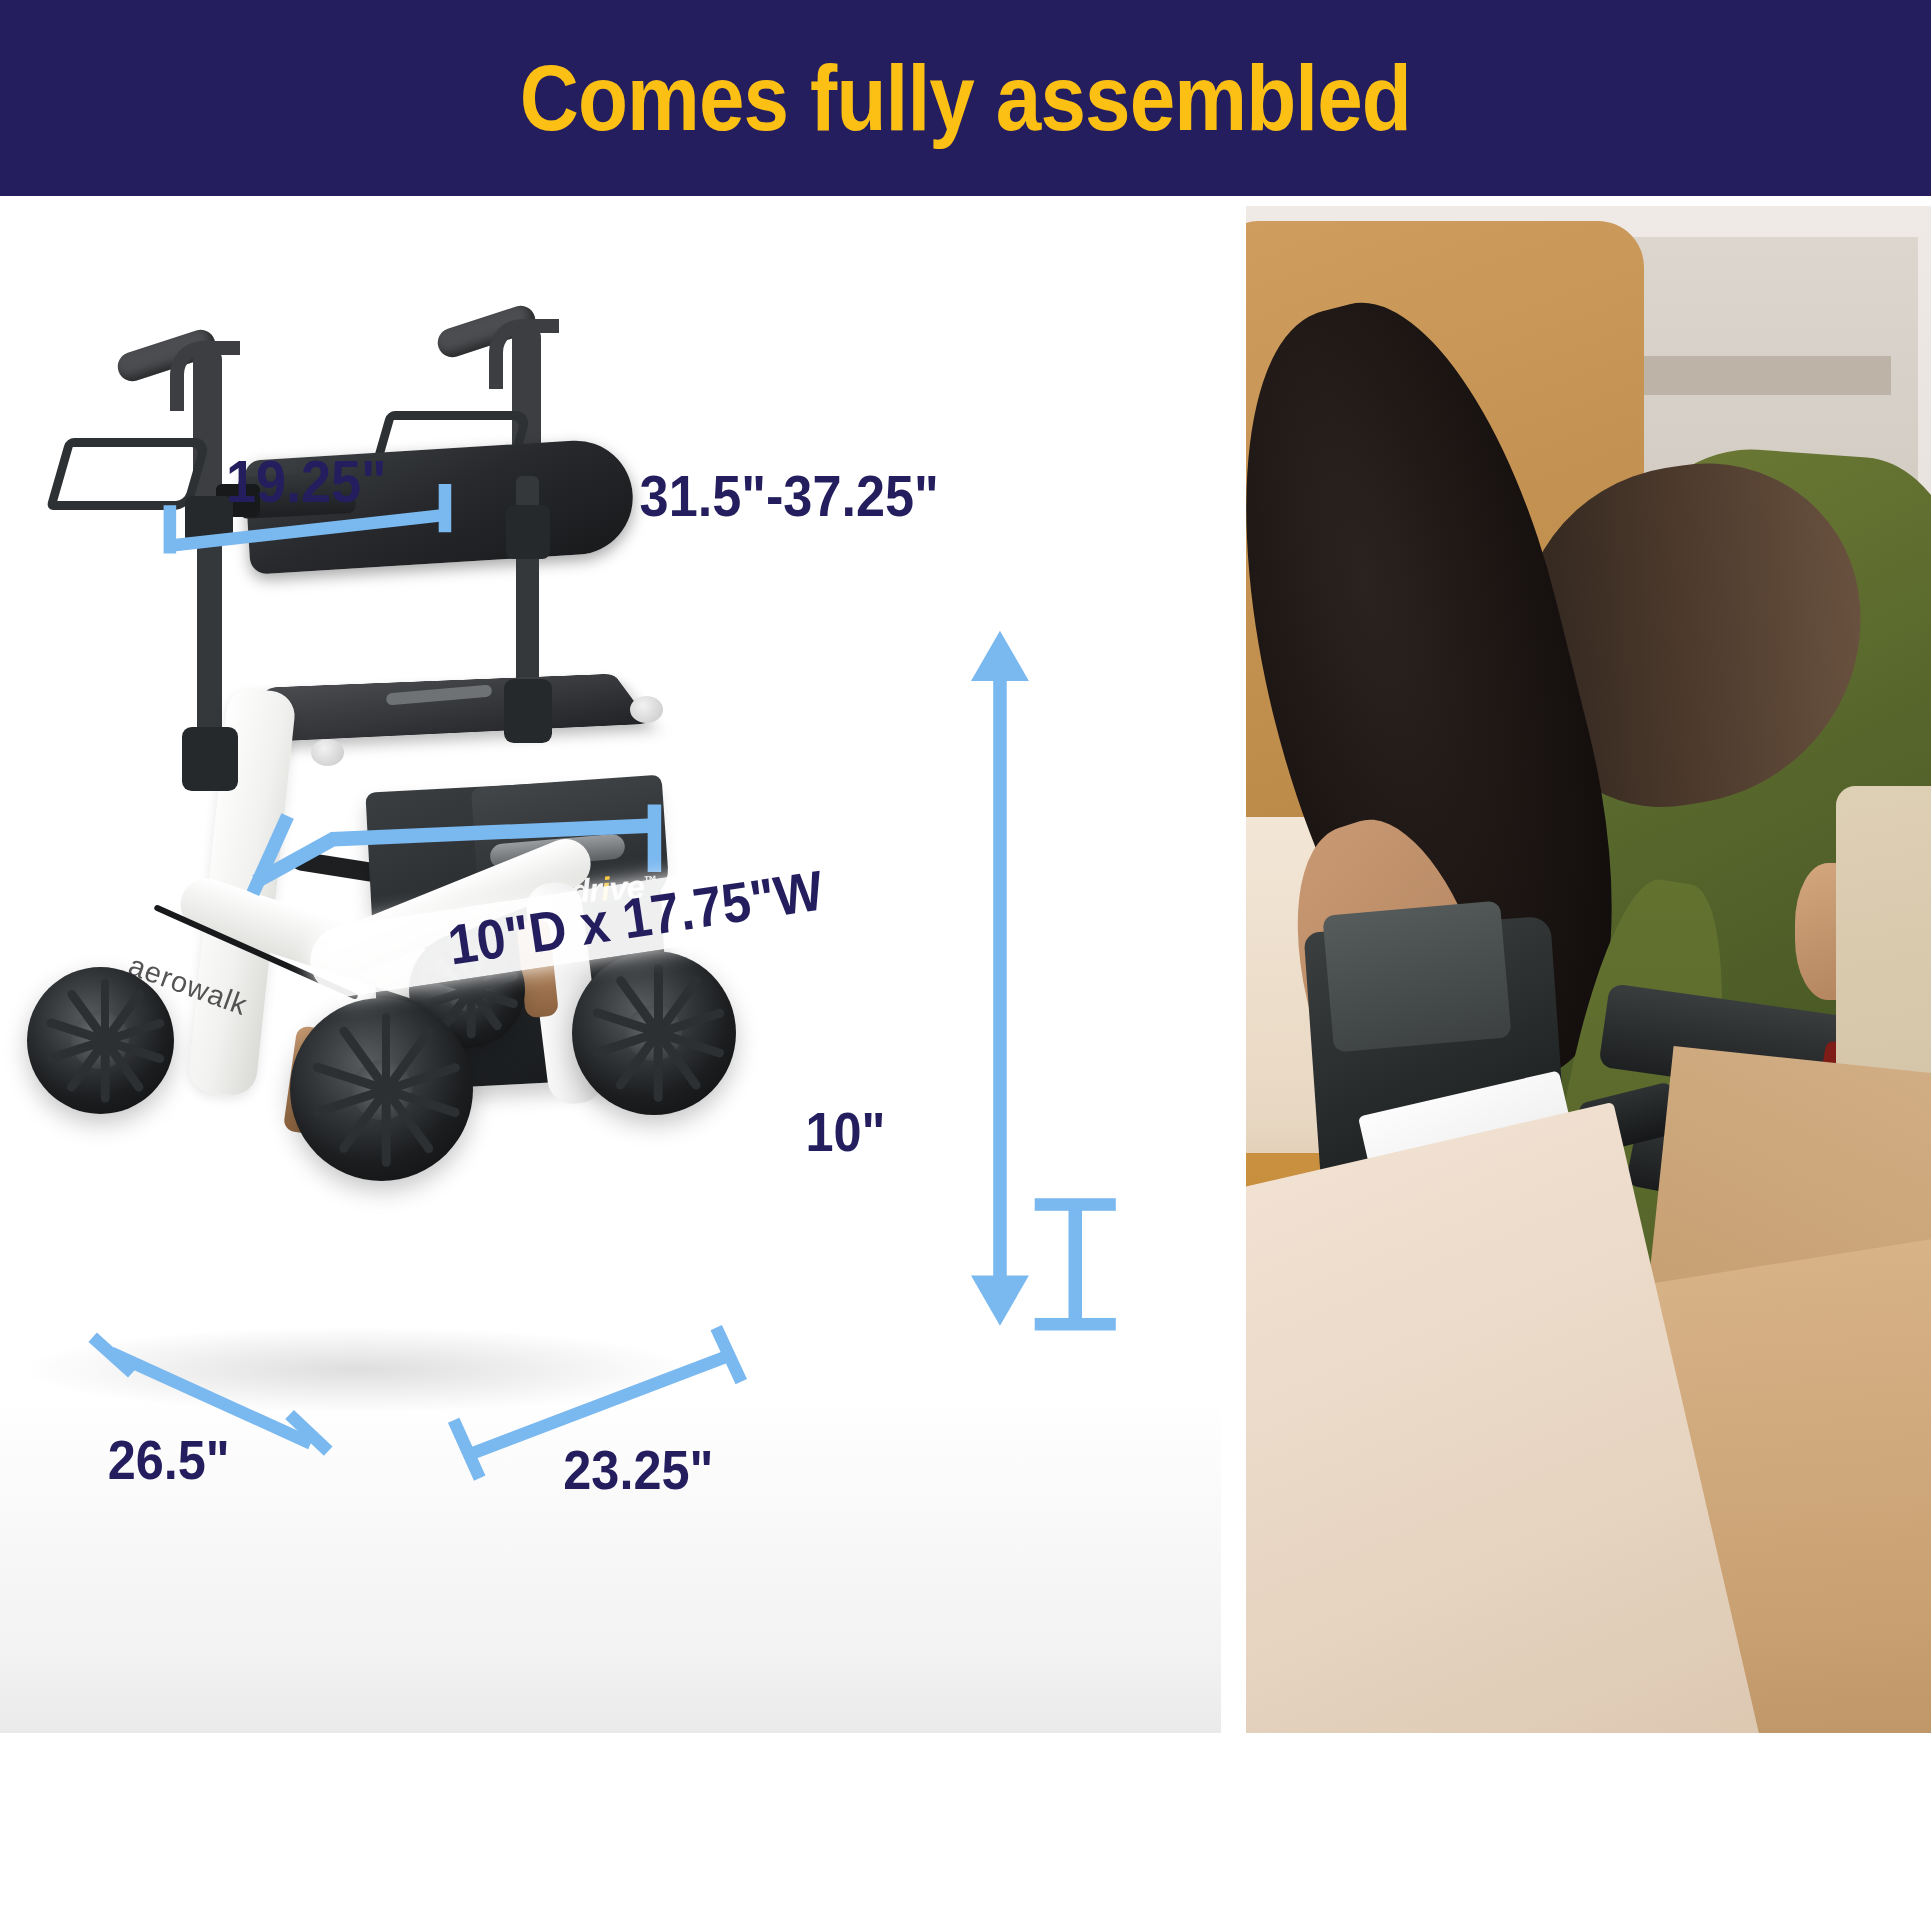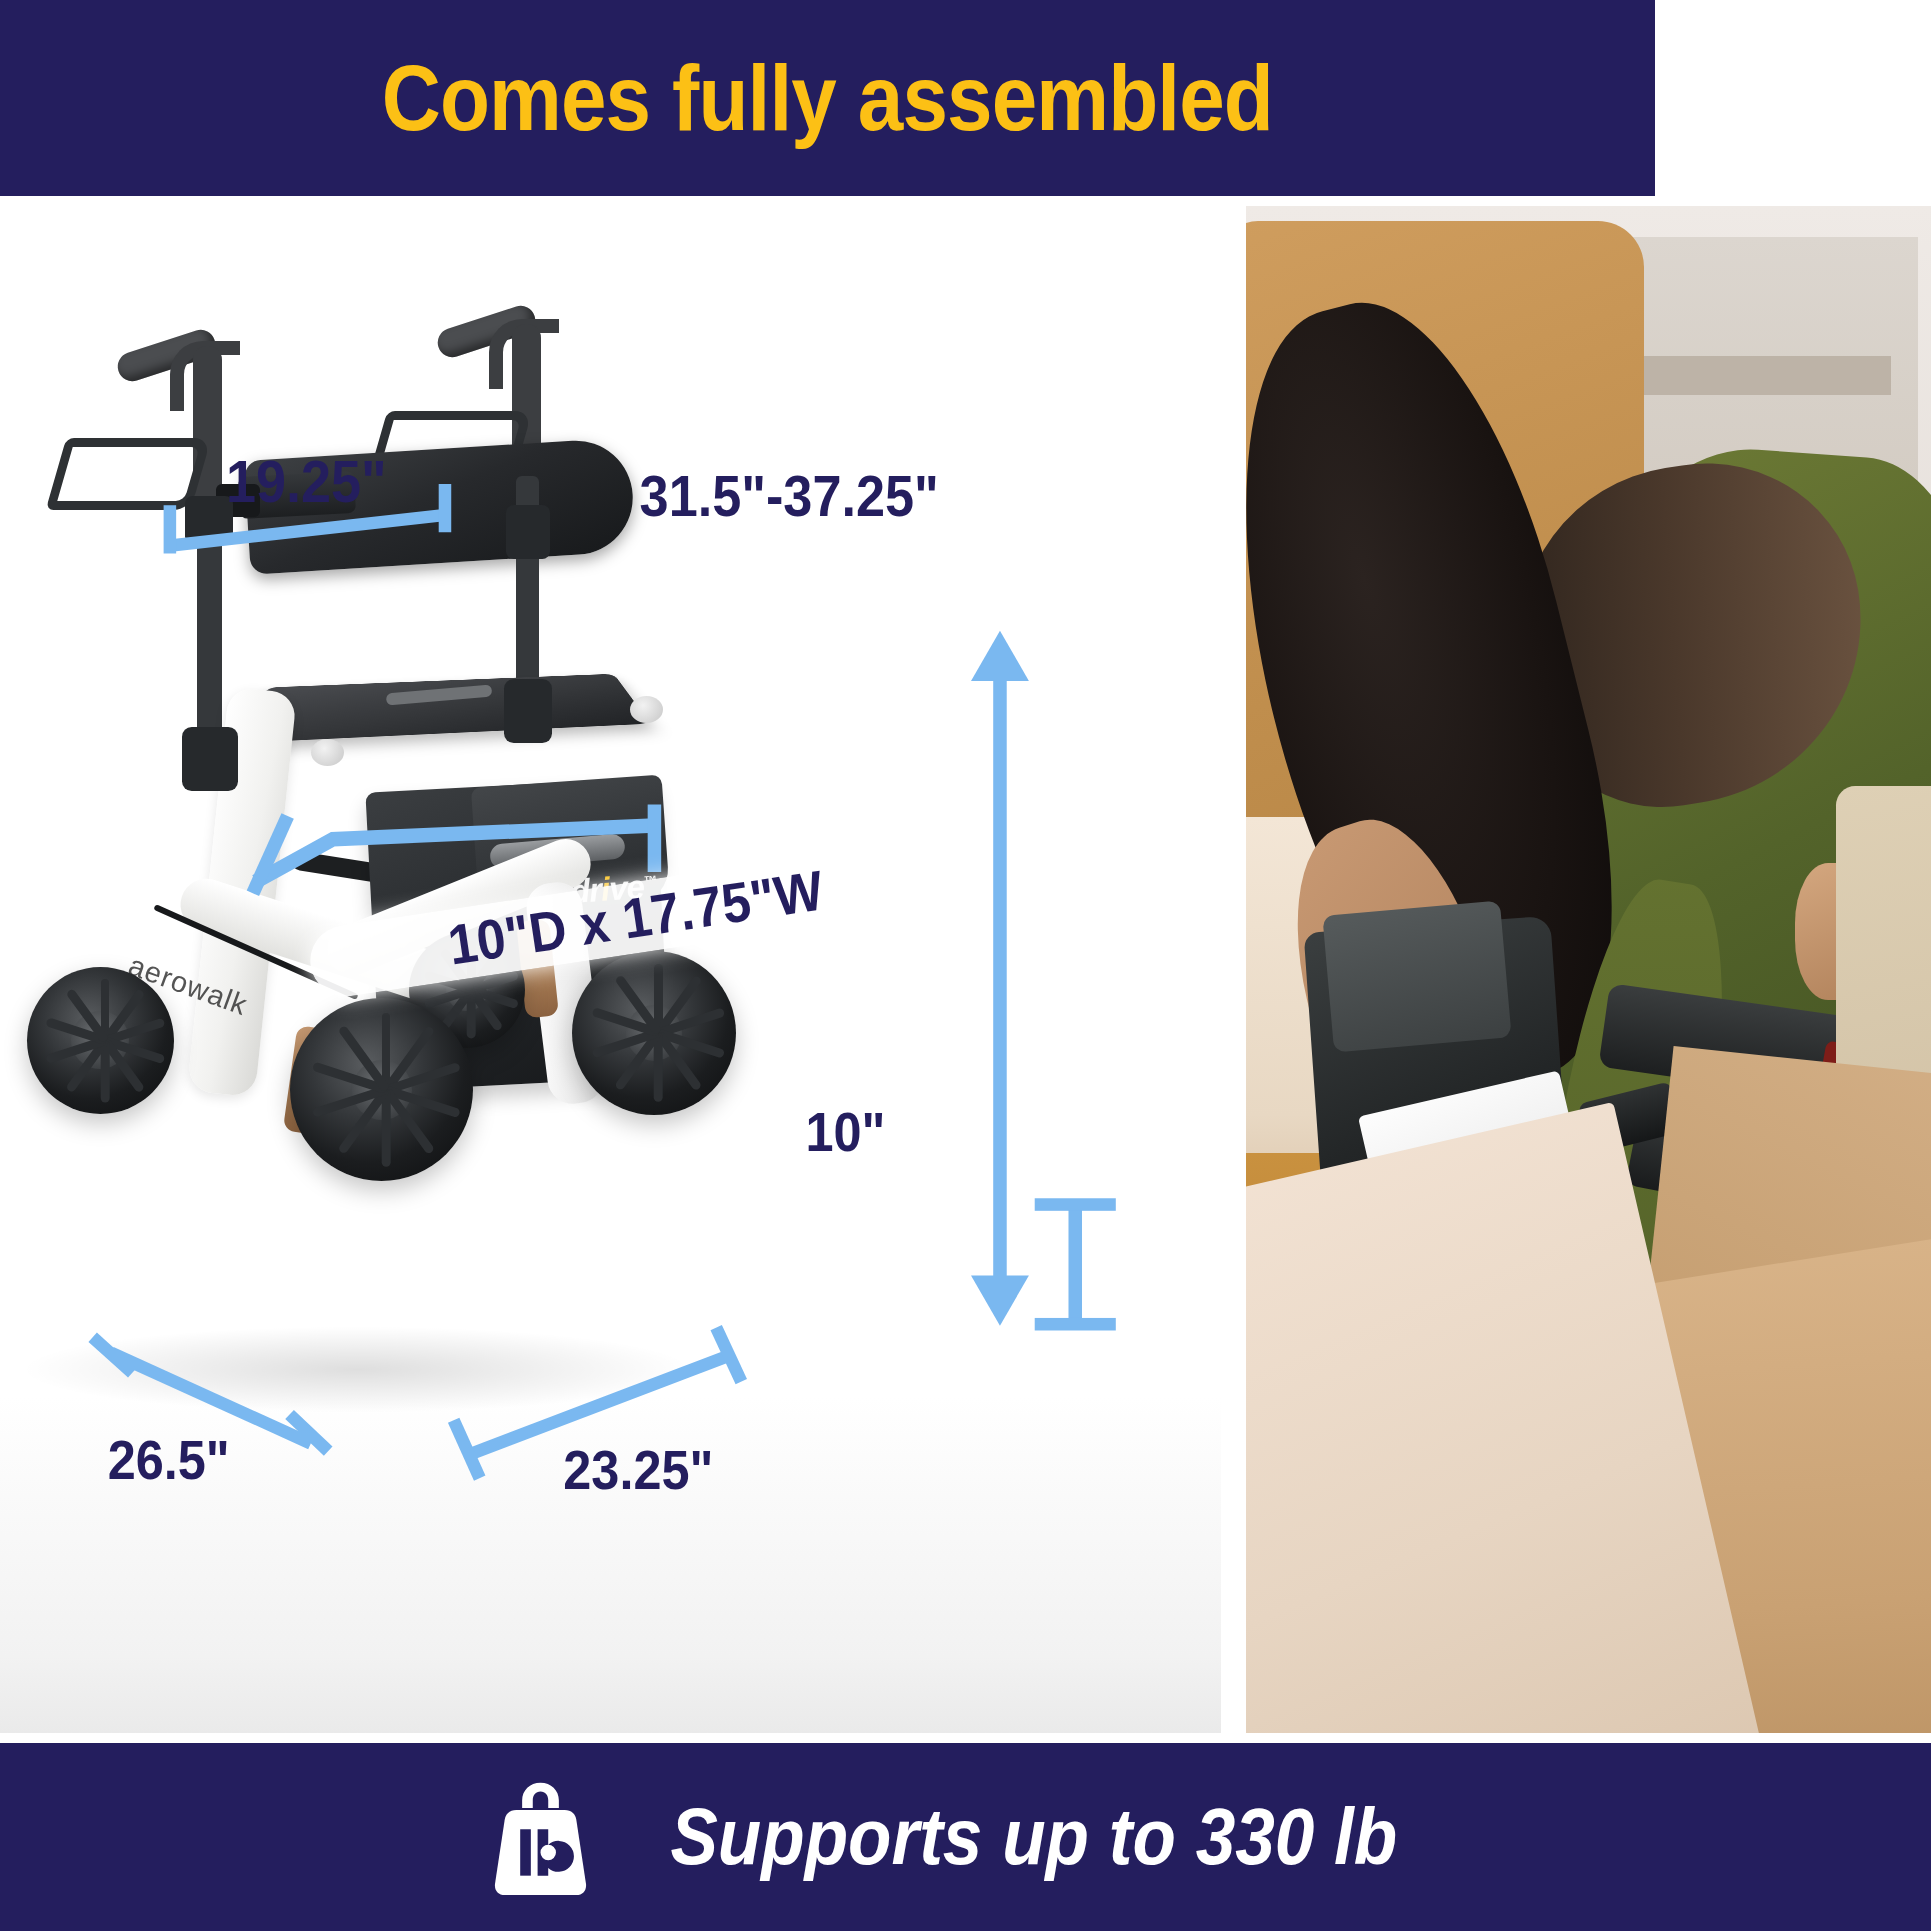--- a/index.html
+++ b/index.html
@@ -7,21 +7,21 @@
     width:1931px;height:1931px;
     background:#ffffff;
     font-family:"Liberation Sans", sans-serif;
     overflow:hidden;
     position:relative;
   }
   .infographic{position:relative;width:1931px;height:1931px;background:#ffffff;}
 
   
   .top-banner{
-    position:absolute;left:0;top:0;width:1655px;height:196px;
+    position:absolute;left:0;top:0;width:1931px;height:196px;
     background:#241e5e;
     display:flex;align-items:center;justify-content:center;
   }
   .top-banner-text{
     color:#fcc015;
     font-size:93px;font-weight:bold;letter-spacing:-1px;
     font-family:"Liberation Sans", sans-serif;
     transform:scaleX(0.88);
     white-space:nowrap;
   }
@@ -426,24 +426,15 @@
       <div class="ph-frame3"></div>
       <div class="ph-grip"></div>
       <div class="ph-hand"></div>
       <div class="ph-pants"></div>
       <div class="ph-box-inner"></div>
       <div class="ph-box-flap"></div>
       <div class="ph-box-front"></div>
     </div>
   </div>
 
-  <div class="bottom-banner">
-    <svg class="lb-icon" viewBox="0 0 98 120">
-      <path d="M49 4c-11 0-19 8-19 18v8h11v-8c0-5 3-9 8-9s8 4 8 9v8h11v-8c0-10-8-18-19-18z" fill="#ffffff"></path>
-      <path d="M24 32h50c7 0 11 4 12 10l10 66c1 7-3 12-10 12H12c-7 0-11-5-10-12l10-66c1-6 5-10 12-10z" fill="#ffffff"></path>
-      <rect x="28" y="52" width="11" height="48" fill="#241e5e"></rect>
-      <path d="M46 52h11v16a16 16 0 1 1 0 24v8H46V52zm11 32a8 8 0 1 0 0-16 8 8 0 0 0 0 16z" fill="#241e5e"></path>
-    </svg>
-    <div class="bottom-banner-text">Supports up to 330 lb</div>
-  </div>
 
 </div>
 
 
 </body></html>

